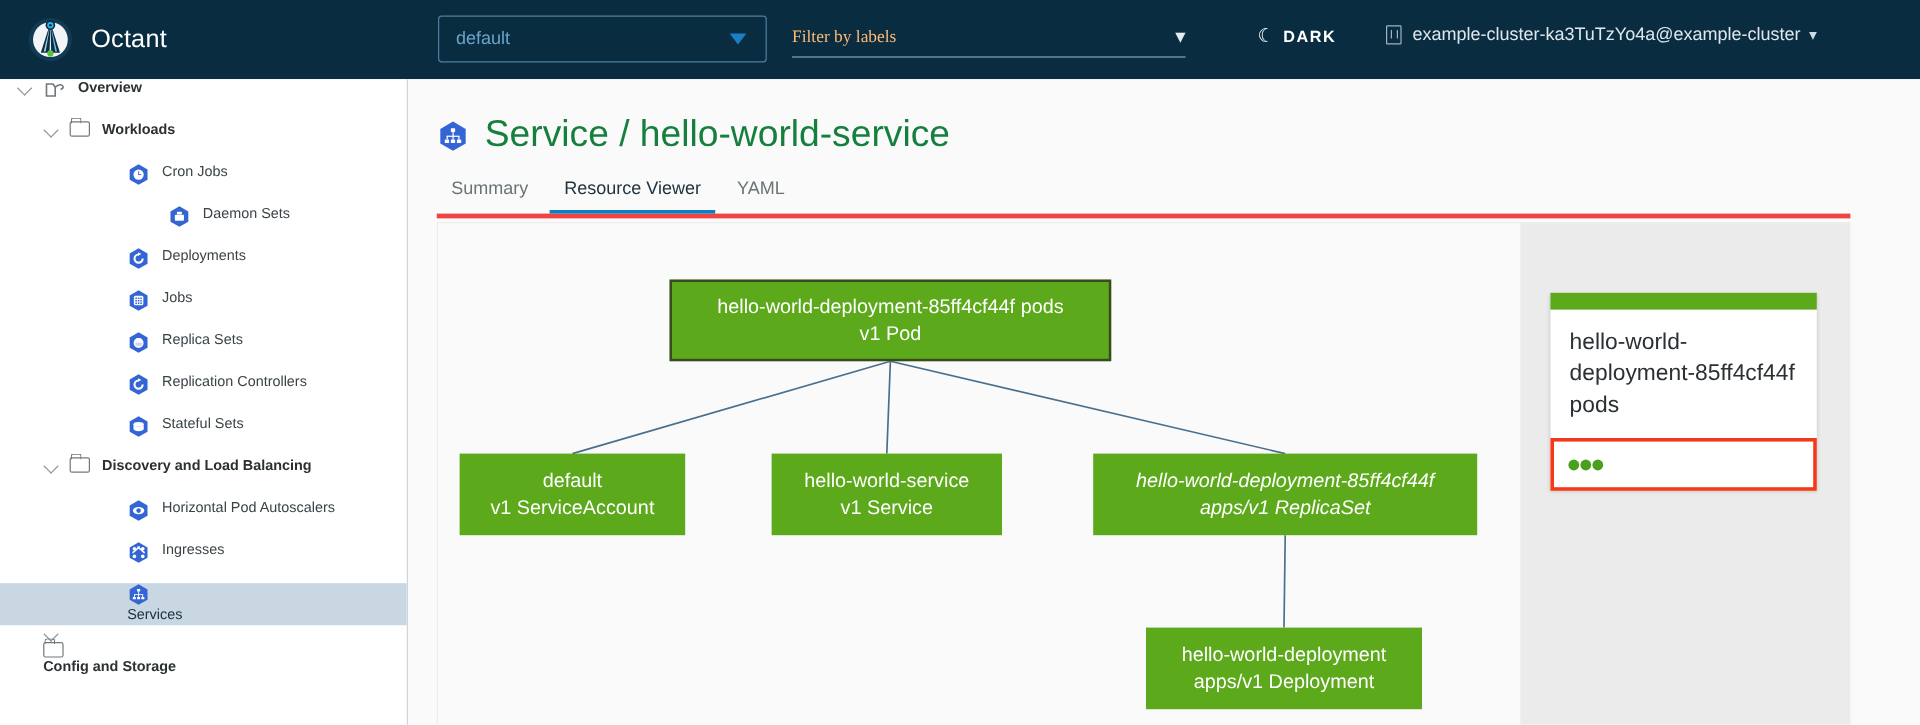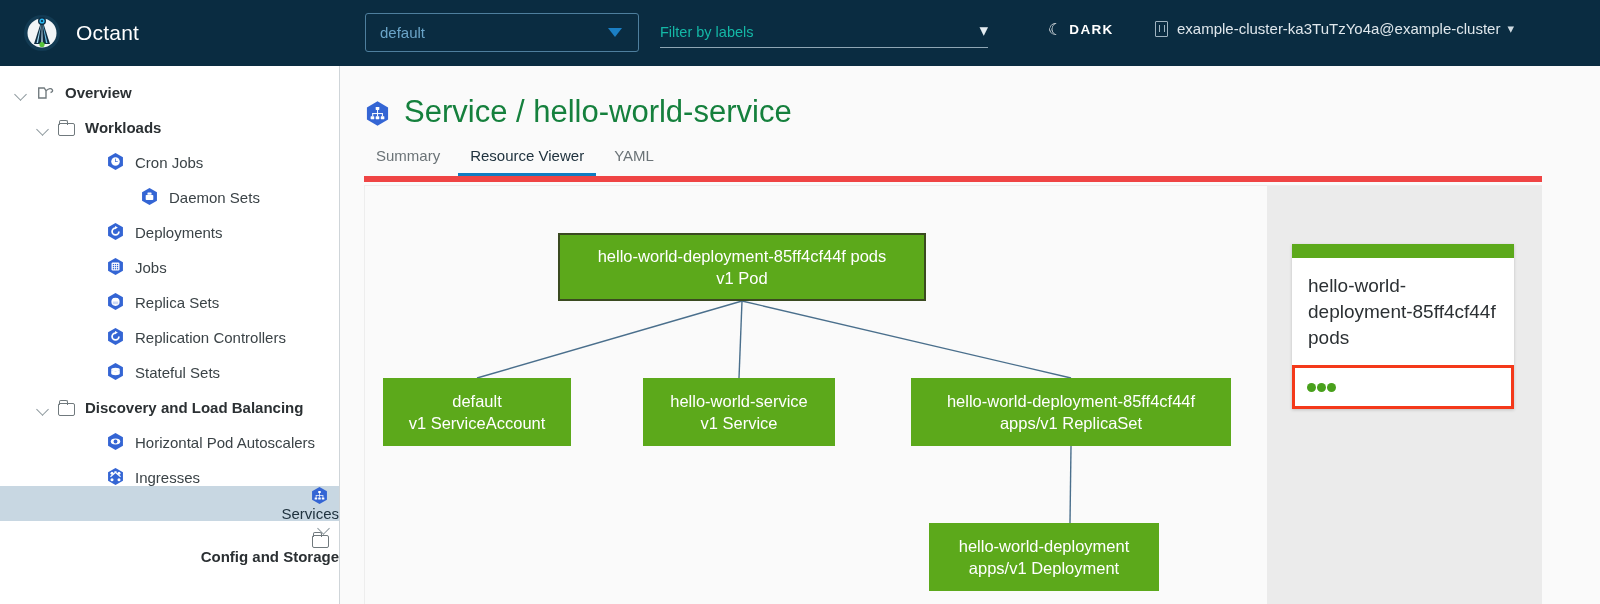--- a/index.html
+++ b/index.html
@@ -41,21 +41,21 @@
     border-top: 9px solid #1b7fc4;
     margin-right: 16px;
   }
 
   .label-filter {
     position: absolute; left: 660px; top: 16px;
     width: 328px; height: 32px;
     border-bottom: 1px solid #8fa6b4;
     display: flex; align-items: center;
   }
-  .label-filter .lf-text { color: #14b8a6; font-size: 14.5px; }
+  .label-filter .lf-text { color: #fdba74; font-size: 14.5px; font-family: Liberation Serif, serif; }
   .lf-chevron { margin-left: auto; color: #e3ebf0; font-size: 17px; line-height: 1; padding-bottom: 3px; }
 
   .dark-toggle {
     position: absolute; left: 1048px; top: 20px;
     display: flex; align-items: center; color: #ffffff;
   }
   .moon { font-size: 16px; margin-right: 7px; display: inline-block; }
   .dark-label { font-size: 13.5px; font-weight: bold; letter-spacing: 1.3px; }
 
   .cluster-picker {
@@ -74,22 +74,22 @@
 
   
   .sidebar {
     position: absolute; top: 66px; left: 0;
     width: 340px; height: 538px;
     background: #ffffff;
     border-right: 1px solid #cfd5d9;
     overflow: hidden;
   }
   .nav-row {
-    display: flex; align-items: flex-end; height: 35px;
-    font-size: 15px; color: #3b4347; white-space: nowrap;
+    display: flex; align-items: flex-start; height: 35px;
+    font-size: 12px; color: #3b4347; white-space: nowrap;
   }
   .nav-row.grp { font-weight: bold; color: #2b3033; }
   .nav-row.selected { background: #c8d7e2; }
   .nav-row.selected .nav-label { color: #20333f; font-weight: 400; }
   .twisty {
     width: 14px; height: 14px; margin-right: 8px;
     position: relative; flex: 0 0 auto;
   }
   .twisty::after {
     content: ""; position: absolute; left: 2px; top: 3px;
@@ -121,21 +121,21 @@
     display: flex; align-items: center;
     margin: 28px 0 0 24px;
     font-size: 31px; color: #15803d; font-weight: 400;
   }
   .title-ic { width: 27px; height: 27px; margin-right: 13px; flex: 0 0 auto; }
 
   .tabs {
     display: flex; align-items: flex-end;
     margin: 17px 0 0 24px;
     width: 1178px; height: 35px;
-    border-bottom: 6px solid #ef4444;
+    border-bottom: 4px solid #ef4444;
   }
   .tab {
     font-size: 15px; color: #6b7377;
     padding: 0 12px 9px 12px; margin-right: 6px;
     border-bottom: 3px solid transparent;
   }
   .tab.active { color: #20333f; border-bottom-color: #0f7dc2; }
 
   .viewer {
     position: absolute; left: 24px; top: 119px;
@@ -410,25 +410,25 @@
             <span>v1 Pod</span>
           </div>
           <div class="node" style="left: 18px; top: 192px; width: 188px; height: 68px; background: rgb(92, 169, 27);">
             <span>default</span>
             <span>v1 ServiceAccount</span>
           </div>
           <div class="node" style="left: 278px; top: 192px; width: 192px; height: 68px; background: rgb(92, 169, 27);">
             <span>hello-world-service</span>
             <span>v1 Service</span>
           </div>
-          <div class="node" style="left: 546px; top: 192px; width: 320px; height: 68px; background: rgb(92, 169, 27);">
+          <div class="node" style="left: 546px; top: 192px; width: 320px; height: 68px; background: rgb(92, 169, 27); font-style: italic;">
             <span>hello-world-deployment-85ff4cf44f</span>
             <span>apps/v1 ReplicaSet</span>
           </div>
-          <div class="node" style="left: 564px; top: 337px; width: 230px; height: 68px; background: rgb(92, 169, 27);">
+          <div class="node" style="left: 590px; top: 337px; width: 230px; height: 68px; background: rgb(92, 169, 27);">
             <span>hello-world-deployment</span>
             <span>apps/v1 Deployment</span>
           </div>
         </div>
     </div>
 
     <div class="detail-pane">
       <div class="detail-card">
         <div class="card-stripe"></div>
         <div class="card-title">hello-world-deployment-85ff4cf44f pods</div>

